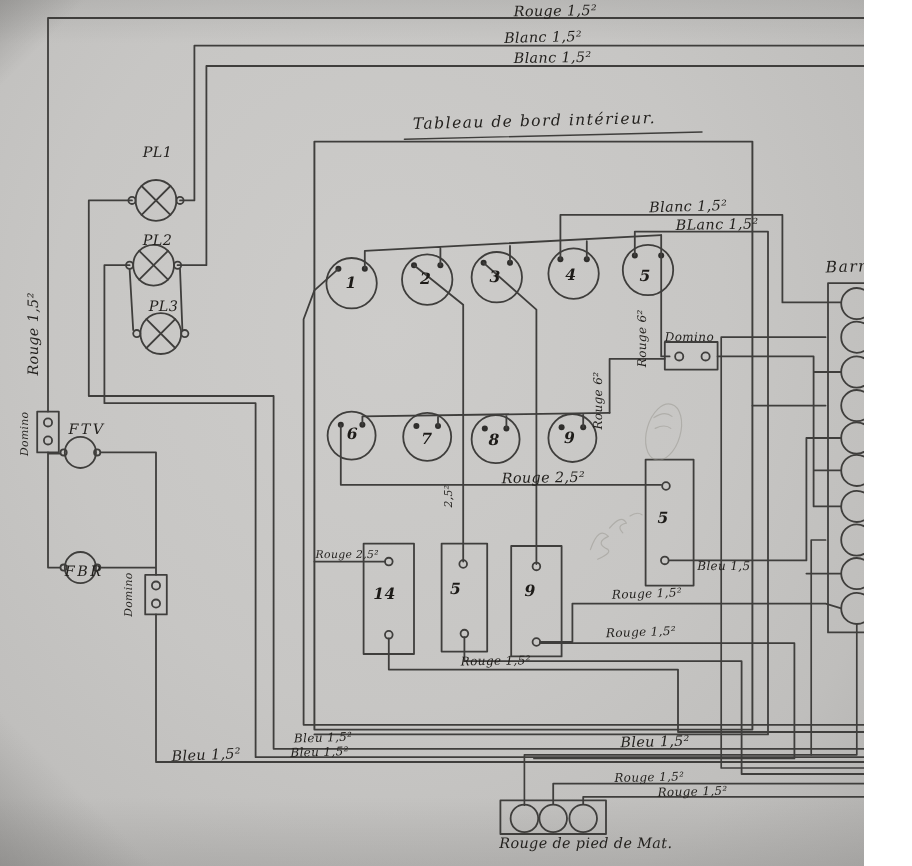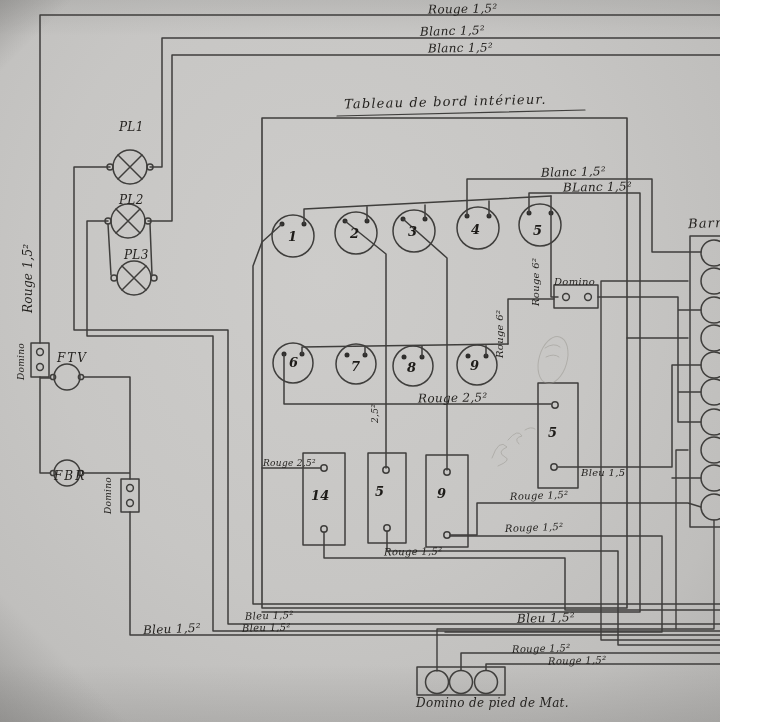--- a/index.html
+++ b/index.html
@@ -260,21 +260,21 @@
   <div class="lbl big" style="left:688px;top:216px;transform:rotate(-2deg)">Barrette</div>
 
   <div class="lbl" style="left:517px;top:612px;transform:rotate(-1.5deg)">Bleu 1,5²</div>
   <div class="lbl sm" style="left:245px;top:611px;transform:rotate(-2deg)">Bleu 1,5²</div>
   <div class="lbl sm" style="left:242px;top:623px;transform:rotate(-1.5deg)">Bleu 1,5²</div>
   <div class="lbl" style="left:143px;top:623px;transform:rotate(-2.5deg)">Bleu 1,5²</div>
 
   <div class="lbl sm" style="left:512px;top:644px;transform:rotate(-1.5deg)">Rouge 1,5²</div>
   <div class="lbl sm" style="left:548px;top:656px;transform:rotate(-1.5deg)">Rouge 1,5²</div>
 
-  <div class="lbl" style="left:416px;top:697px">Domino de pied de Mat.</div>
+  <div class="lbl" style="left:416px;top:697px">Rouge de pied de Mat.</div>
 
   <div class="lbl num" style="left:288px;top:230px">1</div>
   <div class="lbl num" style="left:350px;top:227px">2</div>
   <div class="lbl num" style="left:408px;top:225px">3</div>
   <div class="lbl num" style="left:471px;top:223px">4</div>
   <div class="lbl num" style="left:533px;top:224px">5</div>
   <div class="lbl num" style="left:289px;top:356px">6</div>
   <div class="lbl num" style="left:351px;top:360px">7</div>
   <div class="lbl num" style="left:407px;top:361px">8</div>
   <div class="lbl num" style="left:470px;top:359px">9</div>

